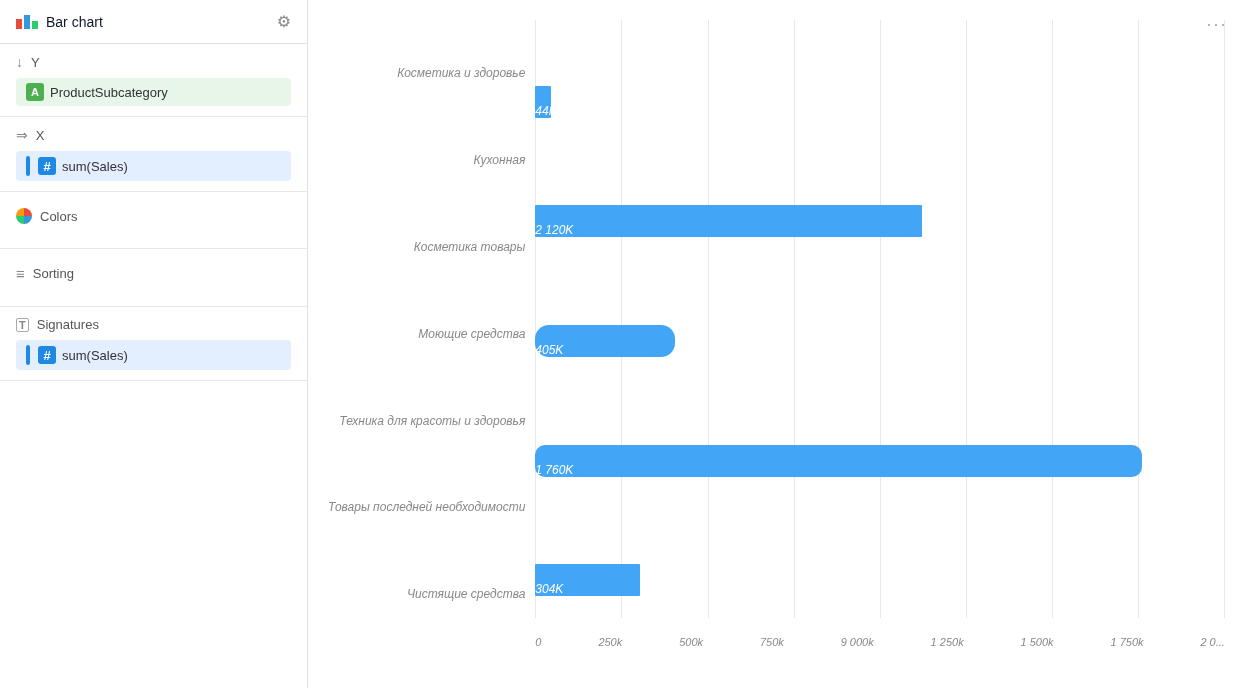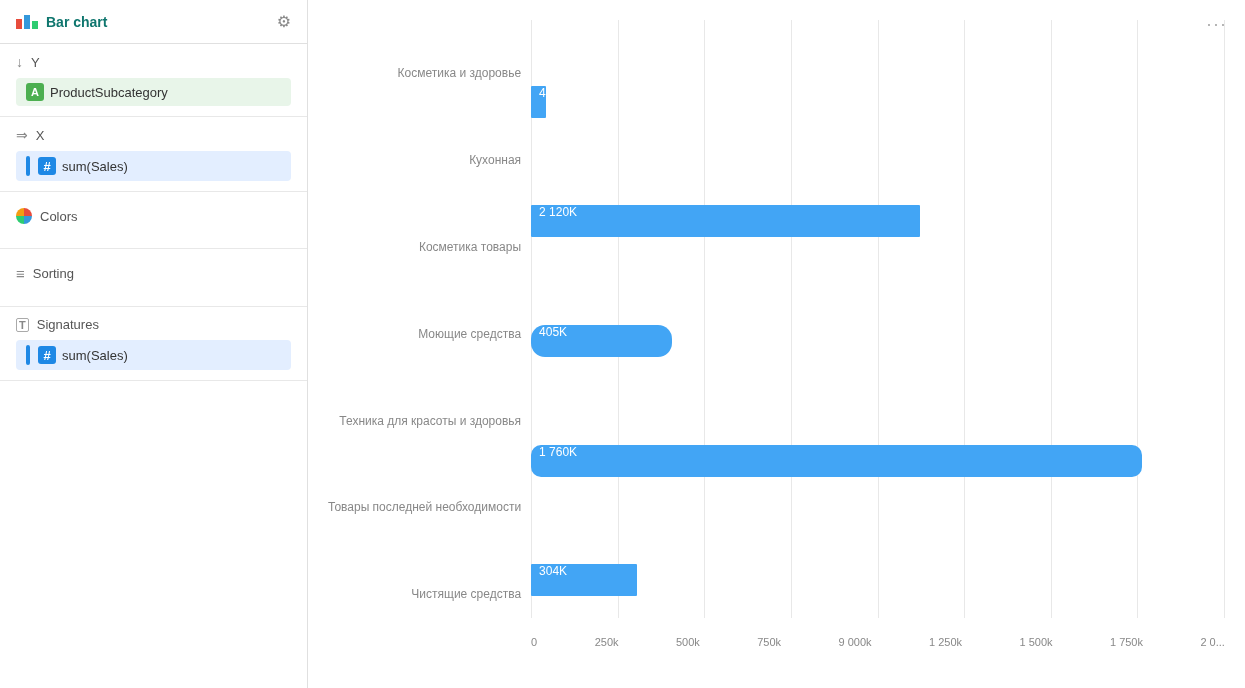--- a/index.html
+++ b/index.html
@@ -35,22 +35,22 @@
       gap: 2px;
       align-items: flex-end;
     }
 
     .bar-chart-icon span:nth-child(1) { width: 6px; height: 10px; background: #e74c3c; display: block; }
     .bar-chart-icon span:nth-child(2) { width: 6px; height: 14px; background: #3498db; display: block; }
     .bar-chart-icon span:nth-child(3) { width: 6px; height: 8px; background: #2ecc71; display: block; }
 
     .sidebar-title {
       font-size: 14px;
-      font-weight: 700;
-      color: #0f766e;
+      font-weight: 400;
+      color: #0f172a;
     }
 
     .gear-icon { color: #888; font-size: 16px; cursor: pointer; }
 
     
     .sidebar-section {
       padding: 10px 16px;
       border-bottom: 1px solid #e8e8e8;
     }
 
@@ -125,20 +125,21 @@
       font-size: 18px;
       color: #aaa;
       cursor: pointer;
       letter-spacing: 1px;
     }
 
     .chart-content {
       display: flex;
       flex: 1;
       align-items: stretch;
+      font-style: italic;
     }
 
     .y-axis {
       display: flex;
       flex-direction: column;
       justify-content: space-around;
       padding-right: 10px;
       padding-top: 10px;
       padding-bottom: 10px;
       min-width: 200px;
@@ -185,22 +186,21 @@
       display: flex;
       align-items: center;
       height: 50px;
     }
 
     .bar {
       height: 32px;
       background: #42a5f5;
       border-radius: 1px;
       display: flex;
-      align-items: flex-start;
-      padding-left: 8px;
+      align-items: flex-end;
       position: relative;
       margin-top: 44px;
     }
 
     .bar-label {
       font-size: 12px;
       color: #fff;
       font-weight: 500;
       white-space: nowrap;
     }

